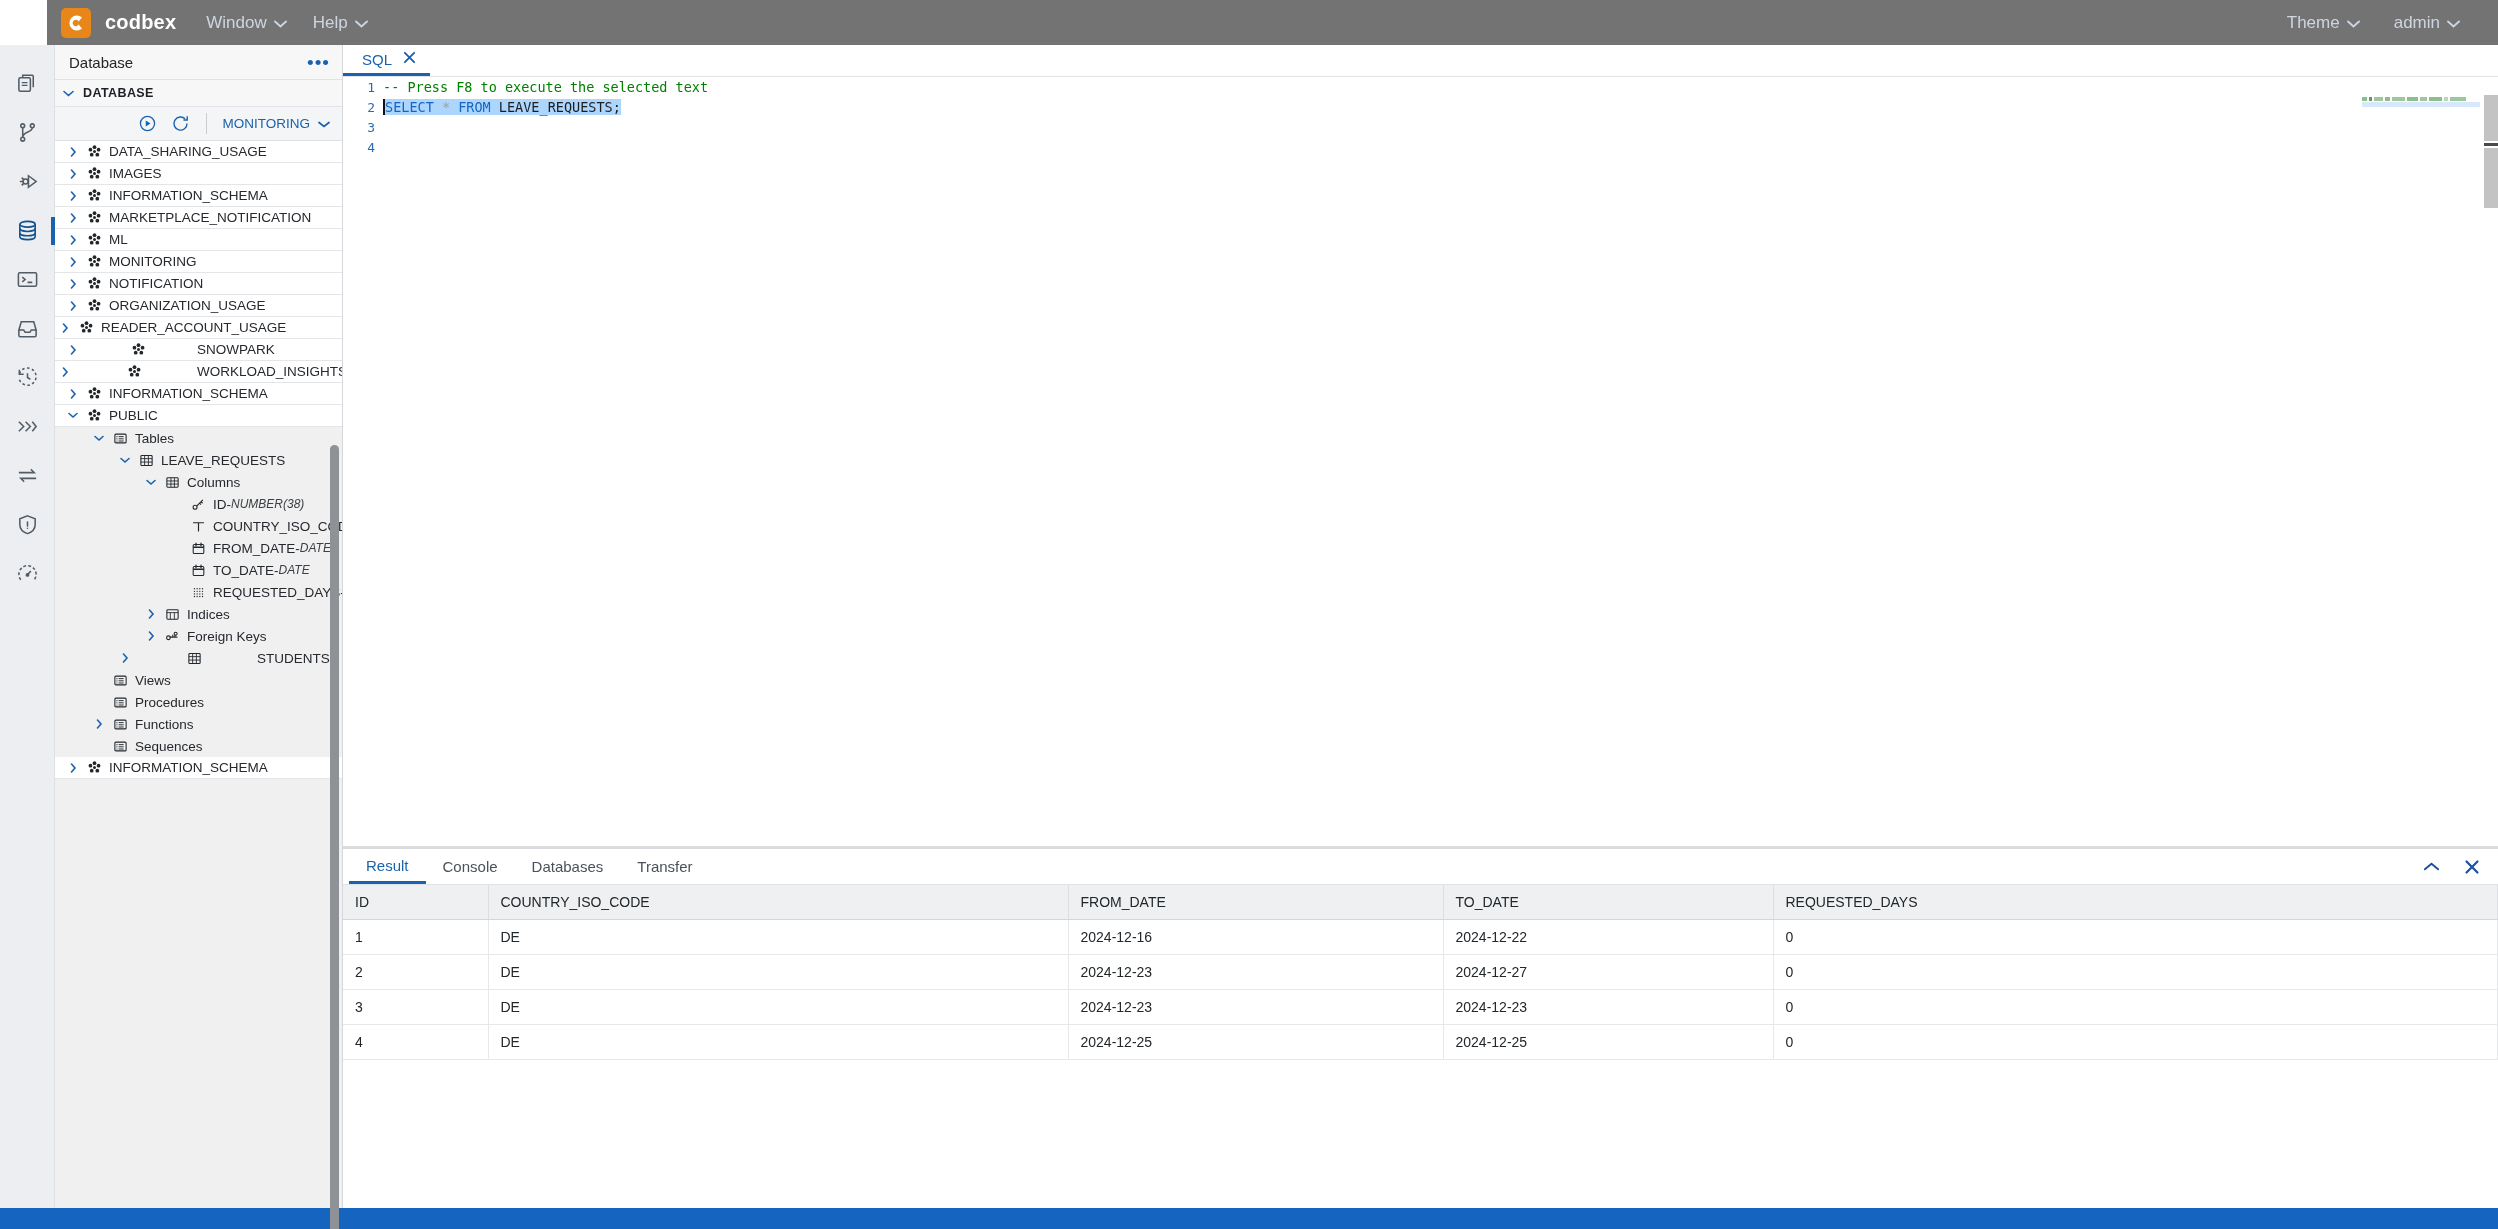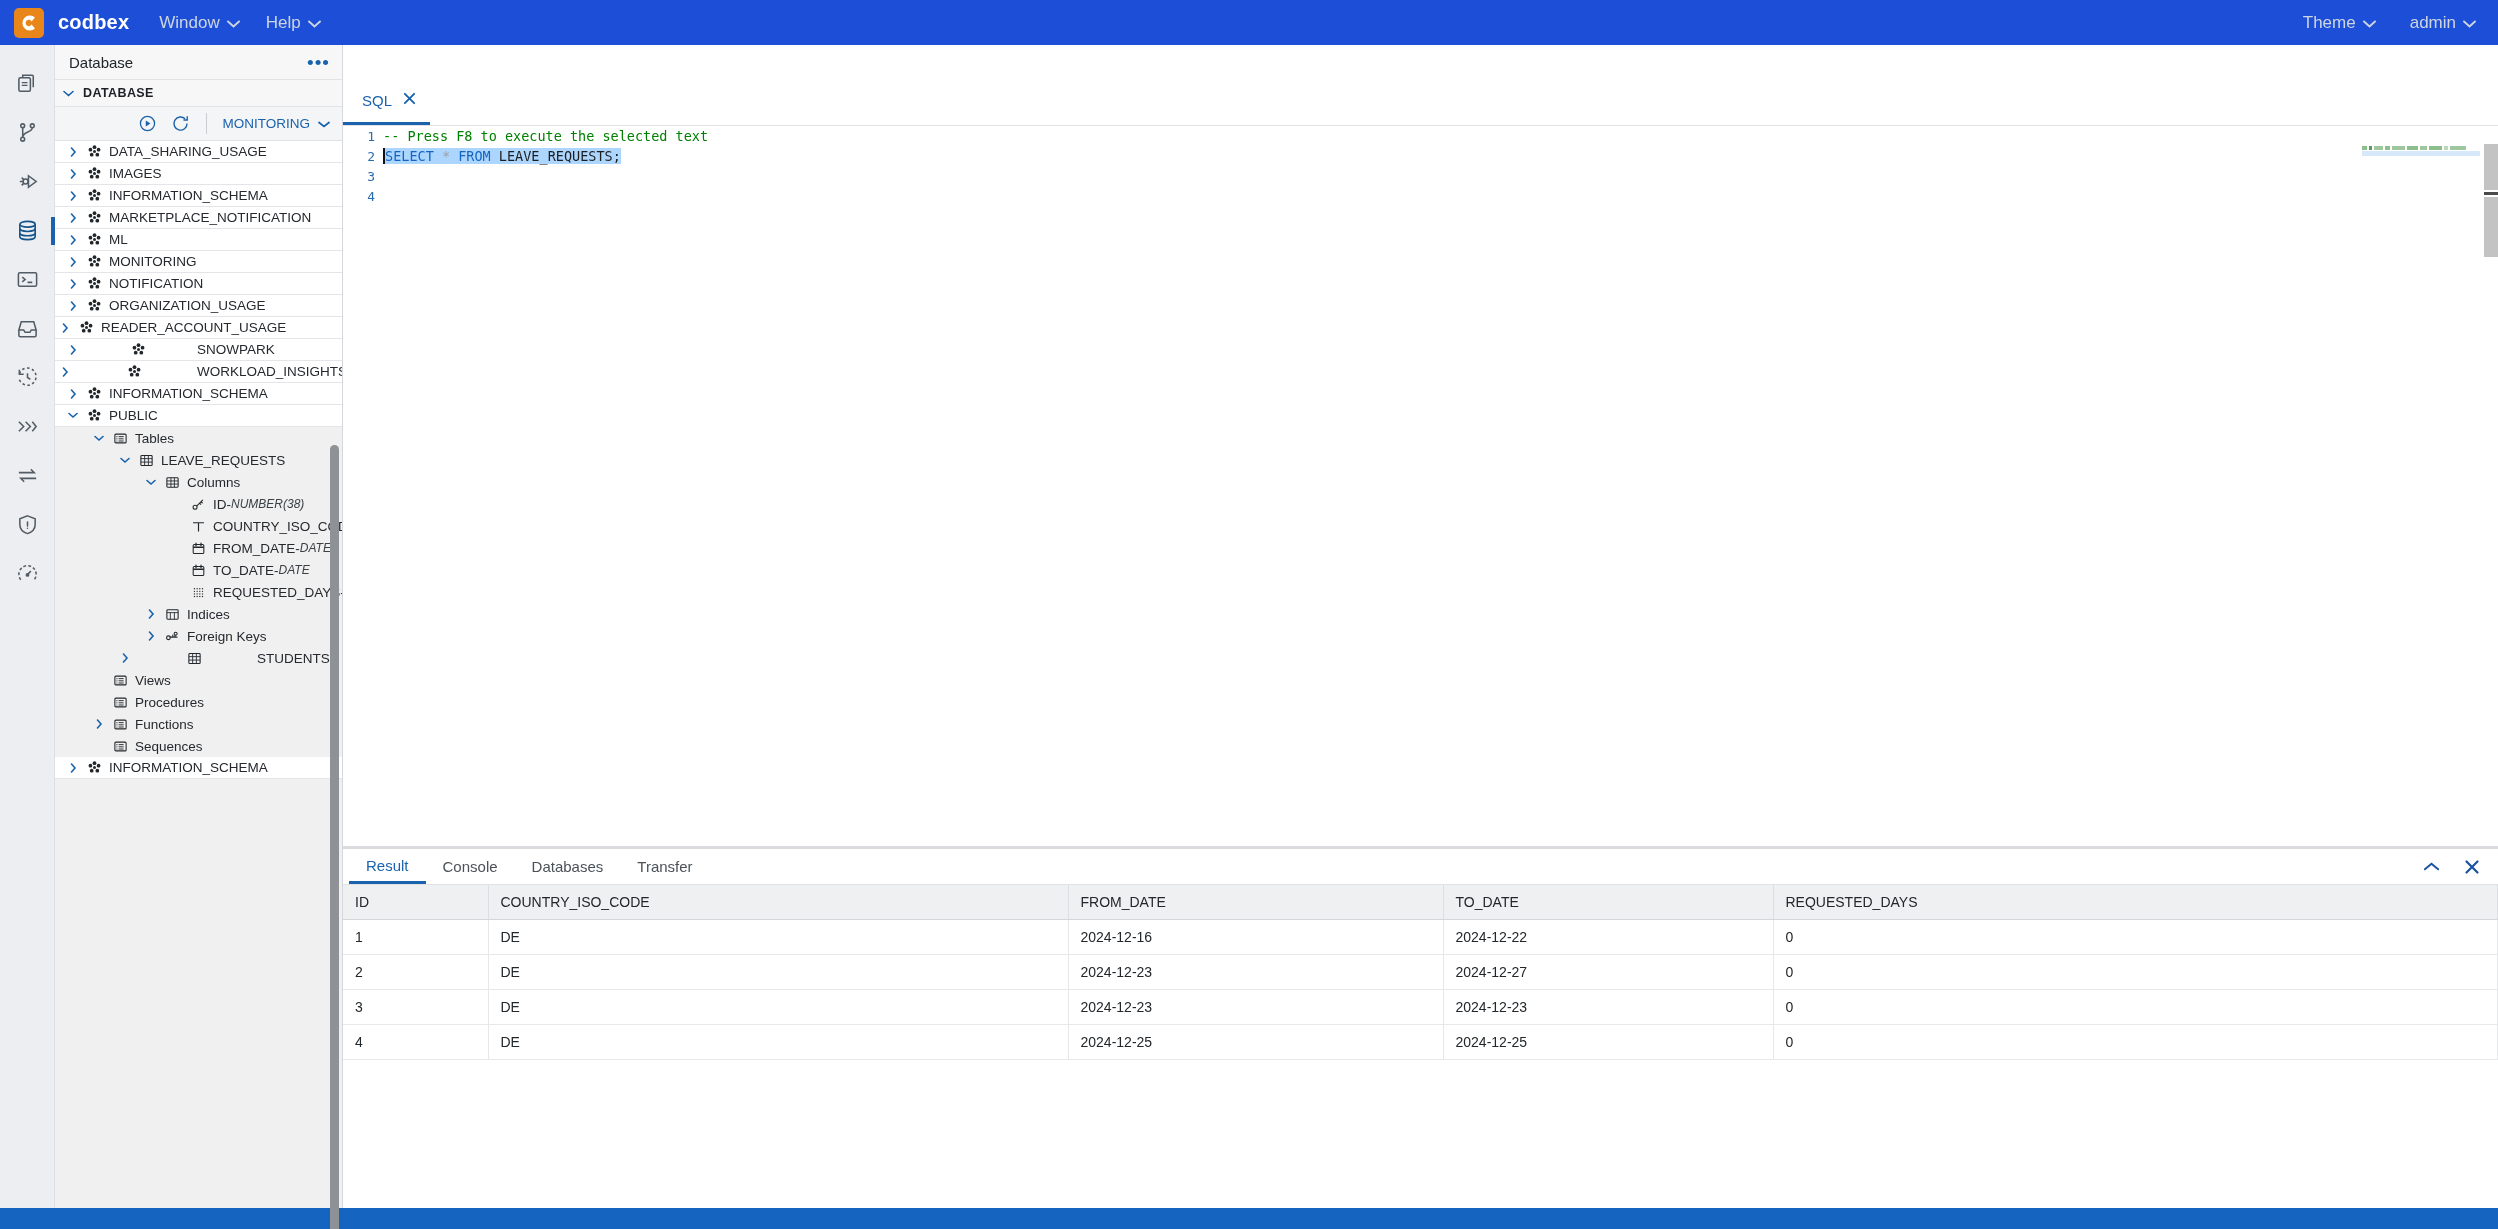--- a/index.html
+++ b/index.html
@@ -8,24 +8,25 @@
     width: 2498px; height: 1229px;
     background: #ffffff;
     font-family: "Liberation Sans", sans-serif;
     overflow: hidden;
   }
   body { display: flex; flex-direction: column; }
 
   
   .menubar {
     height: 45px; min-height: 45px;
-    background: #1d4ed8;
+    background: #737373;
     display: flex; align-items: center;
-    padding: 0 22px 0 14px;
+    padding: 0 38px 0 14px;
     color: #d5dbe4;
+    margin-left: 47px;
   }
   .brand-logo {
     width: 30px; height: 30px; border-radius: 5px;
     background: #e8861a;
     display: flex; align-items: center; justify-content: center;
     margin-right: 14px;
   }
   .brand-logo svg { display:block; }
   .brand-name {
     color: #ffffff; font-weight: bold; font-size: 20px;
@@ -117,22 +118,22 @@
   .ttype { font-style: italic; font-size: 12px; color: #3b4045; }
   .sb-scroll {
     position: absolute; right: 3px; top: 400px;
     width: 9px; height: 790px; border-radius: 5px;
     background: #8e9296;
   }
 
   
   .main { flex: 1; display: flex; flex-direction: column; min-width: 0; background:#fff; }
   .editor-tabs {
-    height: 48px; display: flex; align-items: stretch;
-    background: #ffffff; border-bottom: 1px solid #e0e2e5; margin-top: 33px;
+    height: 32px; display: flex; align-items: stretch;
+    background: #ffffff; border-bottom: 1px solid #e0e2e5;
   }
   .etab {
     display: flex; align-items: center; gap: 11px;
     padding: 0 14px 0 19px;
     font-size: 15px; color: #1a62ad;
     border-bottom: 3px solid #1a62ad;
     cursor: pointer;
   }
   .etab-close { color: #1a62ad; font-size: 14px; font-weight: bold; cursor: pointer; }
 

